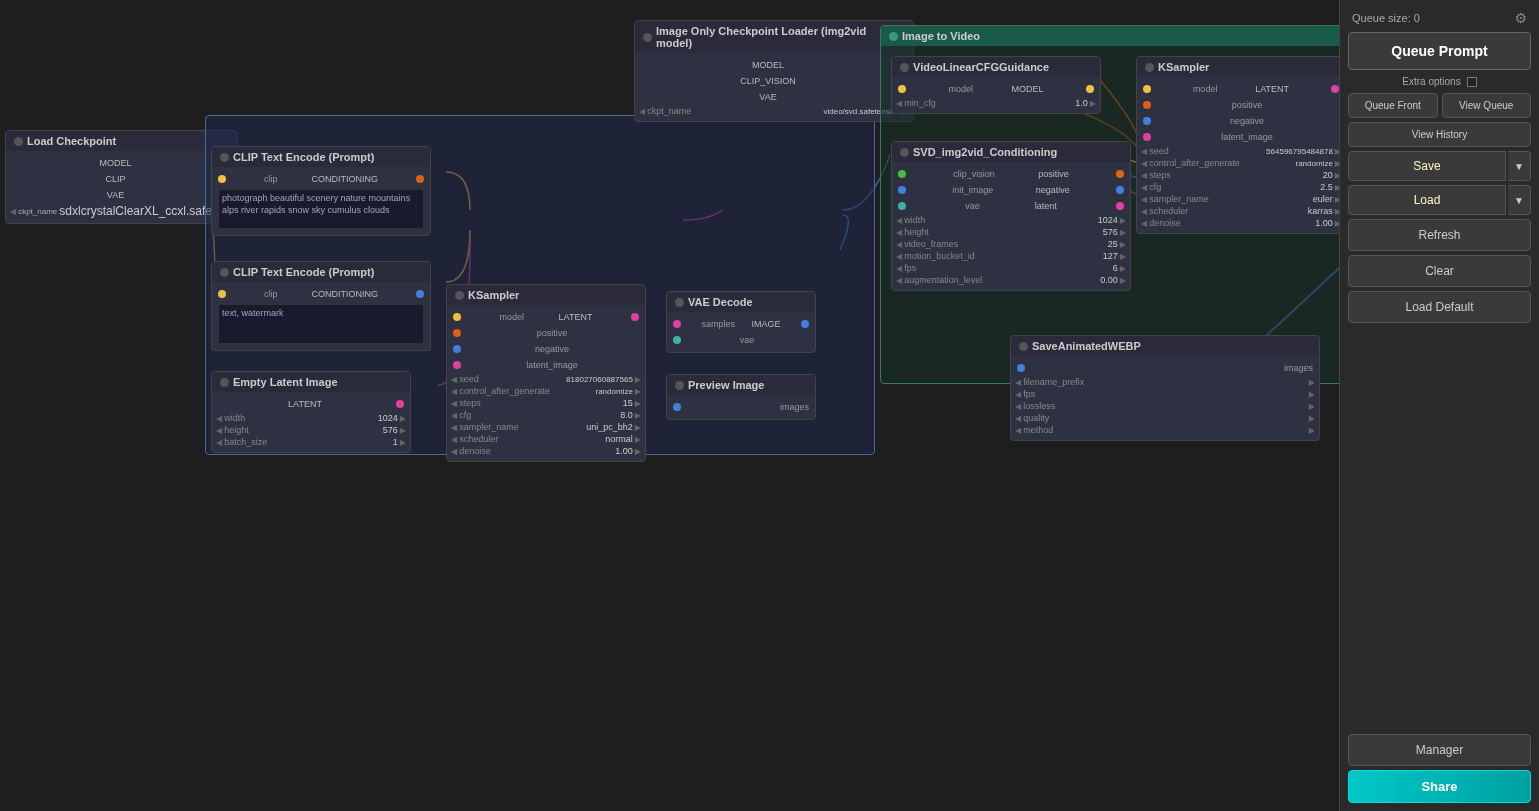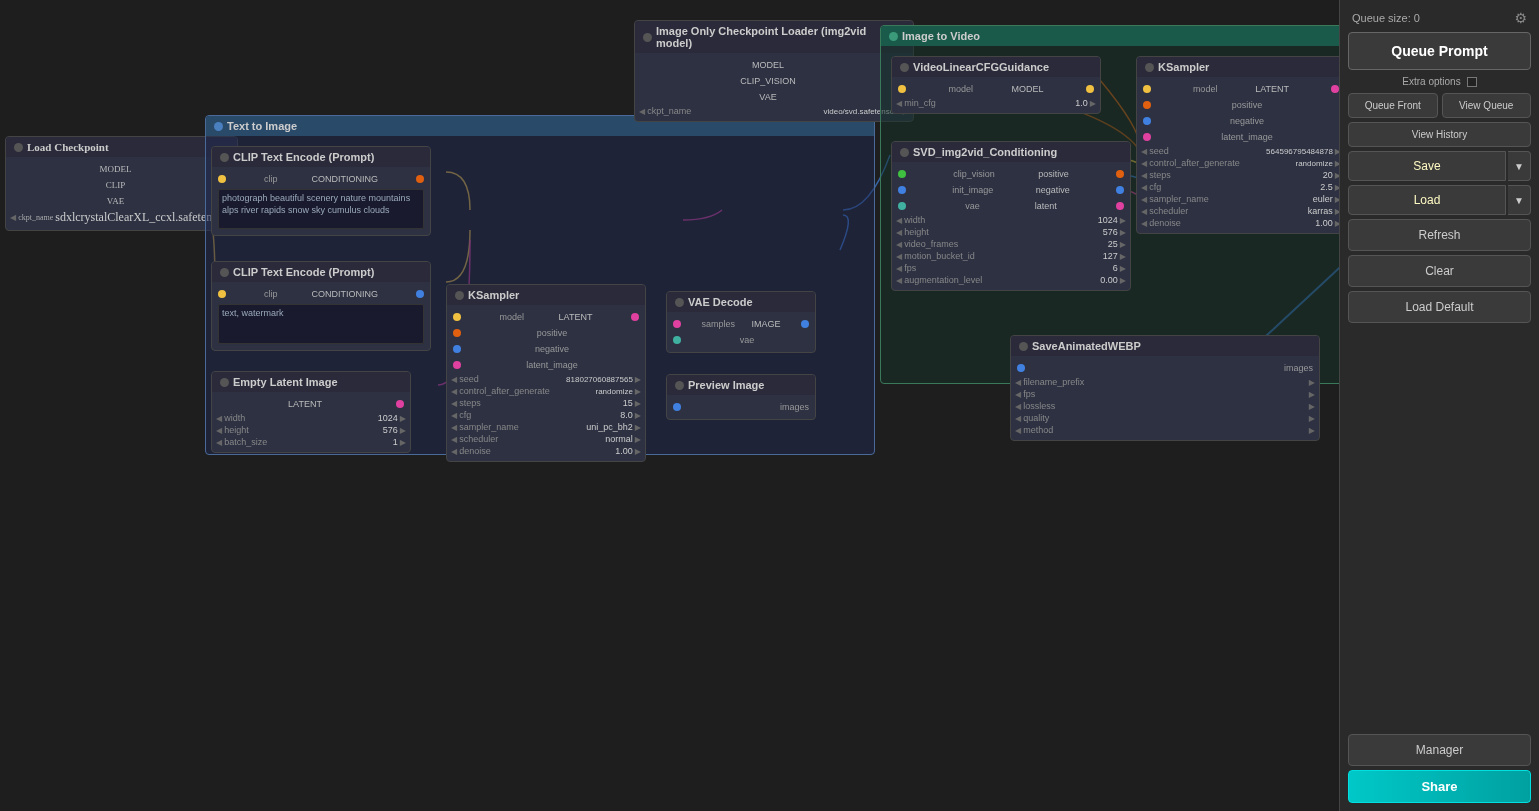--- a/index.html
+++ b/index.html
@@ -268,21 +268,21 @@
 
     <path d="M 1300 147 Q 1330 148 1335 148" stroke="#e040a0" stroke-width="1.5" fill="none" opacity="0.8"></path>
 
     <path d="M 1460 148 Q 1470 148 1240 360" stroke="#4080e0" stroke-width="2" fill="none" opacity="0.7"></path>
 
     <path d="M 843 210 Q 870 210 890 155" stroke="#4080e0" stroke-width="1.5" fill="none" opacity="0.7"></path>
 
     <path d="M 438 385 Q 470 385 470 240" stroke="#e040a0" stroke-width="1.5" fill="none" opacity="0.8"></path>
   </svg>
 
-  <div class="node node-load-checkpoint" style="left:5px; top:136px; width:233px;font-family:Liberation Serif, serif;">
+  <div class="node node-load-checkpoint" style="left:5px; top:130px; width:233px;">
     <div class="node-header header-dark">
       <div class="indicator-dot" style="background:#555;"></div>
       <span>Load Checkpoint</span>
     </div>
     <div class="node-body">
       <div class="node-row port-row">
         <span></span>
         <span class="port-label-right">MODEL</span>
         <div class="port port-right port-yellow"></div>
       </div>
@@ -299,24 +299,20 @@
       <div class="field-row">
         <span class="arrow">◀</span>
         <span style="font-size:8px; color:#aaa; flex:1;">ckpt_name</span>
         <span style="font-size:12px; color:#ccc;">sdxlcrystalClearXL_ccxl.safetensors</span>
         <span class="arrow-r">▶</span>
       </div>
     </div>
   </div>
 
   <div class="node" style="left:205px; top:115px; width:670px; height:340px; background:rgba(30,40,80,0.5); border:1px solid #4a6a9a;">
-    <div class="node-header header-blue">
-      <div class="indicator-dot" style="background:#4a80c0;"></div>
-      <span>Text to Image</span>
-    </div>
 
     <div class="node" style="position:absolute; left:5px; top:30px; width:220px; background:#2d3142; border:1px solid #444;">
       <div class="node-header header-dark">
         <div class="indicator-dot" style="background:#555;"></div>
         <span>CLIP Text Encode (Prompt)</span>
       </div>
       <div class="node-body">
         <div class="node-row port-row">
           <div class="port port-left port-yellow"></div>
           <span class="port-label">clip</span>

